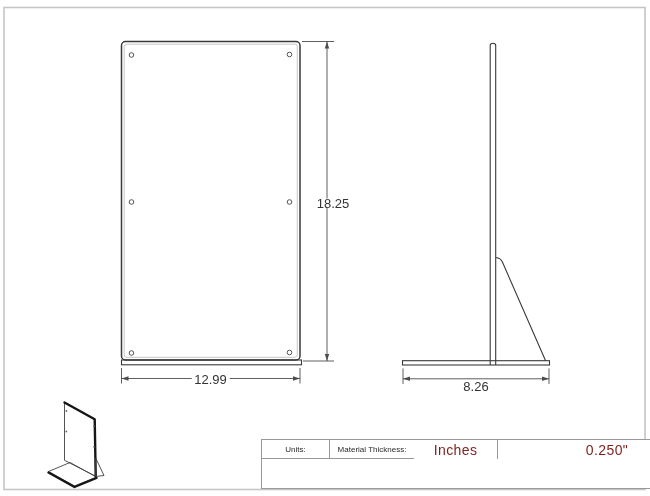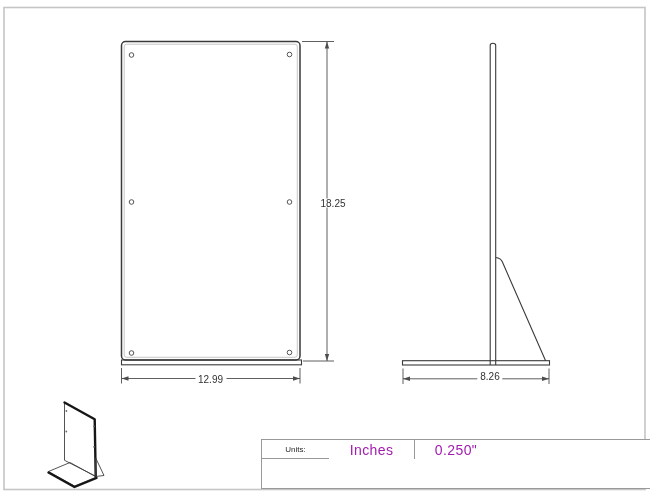--- a/index.html
+++ b/index.html
@@ -23,33 +23,33 @@
   .hole{stroke:#555;fill:#fff;stroke-width:1;}
   .dim{stroke:var(--color-dim_line);fill:none;stroke-width:0.9;}
   .arr{fill:var(--color-dim_line);stroke:none;}
   .iso-thick{stroke:#161616;fill:none;stroke-width:2.4;stroke-linecap:round;stroke-linejoin:round;}
   .iso-thin{stroke:#3f3f3f;fill:none;stroke-width:0.9;stroke-linejoin:round;}
   .iso-hole{fill:#6a6a6a;stroke:none;}
   .frame-rect{stroke:var(--color-frame_border);fill:none;stroke-width:1.6;}
   .dim-label{
     position:absolute;transform:translate(-50%,-50%);
     background:var(--color-background);padding:0 3px;
-    font-size:10px;line-height:9px;color:#333;white-space:nowrap;
+    font-size:13px;line-height:9px;color:#333;white-space:nowrap;
   }
   .spec-table{
     position:absolute;left:261px;top:439px;width:456px;height:50px;
     display:grid;grid-template-columns:67px 85px 83px 1fr;grid-template-rows:19px 1fr;
     background:#fff;border:1px solid var(--color-table_border);box-sizing:border-box;
   }
   .spec-table .cell{
     display:flex;align-items:center;justify-content:center;
     box-sizing:border-box;white-space:nowrap;overflow:hidden;
   }
   .spec-table .hdr{font-size:8px;color:#2a2a2a;border-bottom:1px solid var(--color-table_border);}
-  .spec-table .val{font-size:14px;color:#a21caf;letter-spacing:0.4px;}
+  .spec-table .val{font-size:14px;color:#7f1d1d;letter-spacing:0.4px;}
   .spec-table .nb0{border-left:1px solid var(--color-table_border);}
 </style>
 </head>
 <body>
 
 <div class="sheet">
 
   <svg class="drawing" width="650" height="496" viewBox="0 0 650 496">
 
     <rect class="frame-rect" x="4" y="7.5" width="641" height="482"></rect>
@@ -116,22 +116,23 @@
       <circle class="iso-hole" cx="94" cy="426.3" r="0.9"></circle>
       <circle class="iso-hole" cx="66.3" cy="431.5" r="0.9"></circle>
       <circle class="iso-hole" cx="94" cy="446.8" r="0.9"></circle>
     </g>
   </svg>
 
   <span class="dim-label" style="left:333px;top:202.5px;">18.25</span>
 
   <span class="dim-label" style="left:210.5px;top:378.5px;">12.99</span>
 
-  <span class="dim-label" style="left:476px;top:376px;margin-left:14px;">8.26</span>
+  <span class="dim-label" style="left:476px;top:386px;">8.26</span>
 
   <div class="spec-table">
     <div class="cell hdr">Units:</div>
+    <div class="cell hdr nb0">Material Thickness:</div>
 
     <div class="cell val">Inches</div>
     <div class="cell val nb0">0.250"</div>
   </div>
 
 </div>
 
 </body></html>

